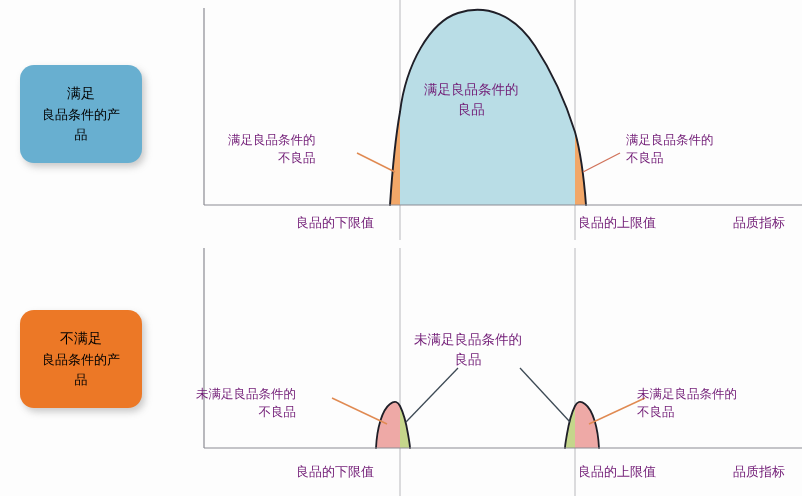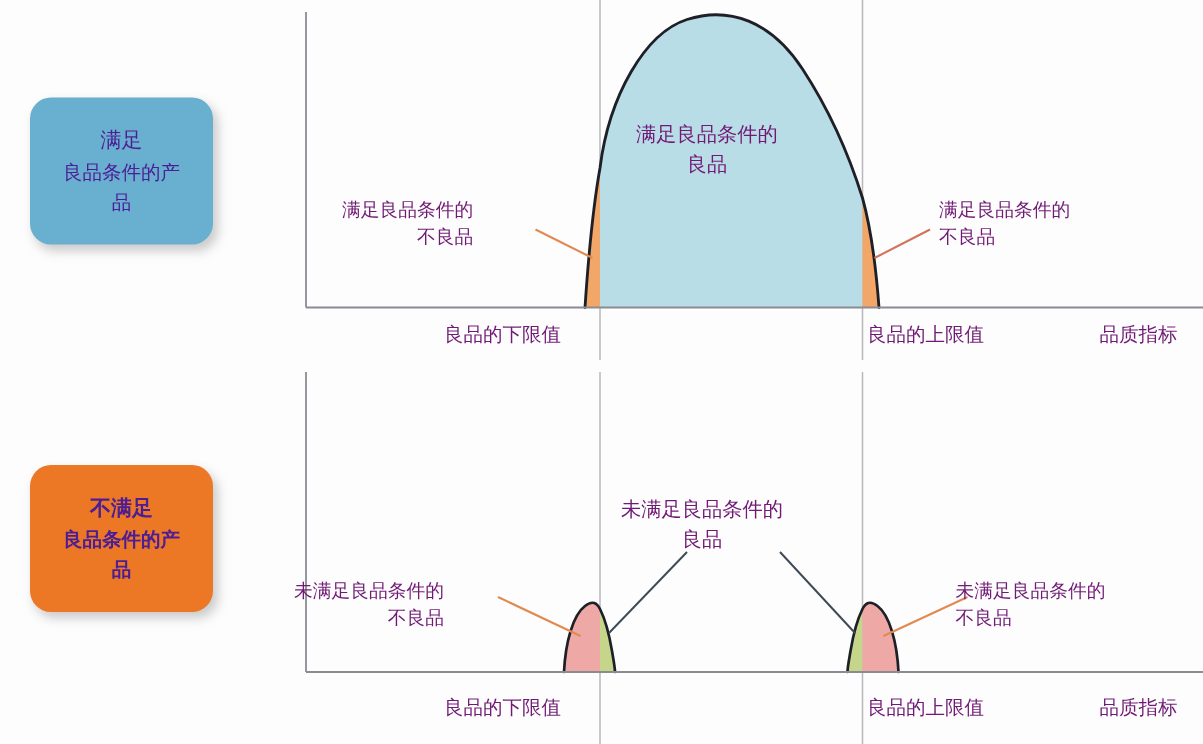--- a/index.html
+++ b/index.html
@@ -26,39 +26,38 @@
   .cat-box {
     position: absolute;
     width: 122px;
     height: 98px;
     border-radius: 14px;
     box-shadow: 3px 4px 7px rgba(120,120,120,0.38);
     display: flex;
     flex-direction: column;
     align-items: center;
     justify-content: center;
-    color: #4c1d95;
+    color: #000000;
     text-align: center;
     line-height: 1.55;
     box-sizing: border-box;
     padding: 4px 20px;
   }
   .cat-box .l1 { font-size: 14px; }
   .cat-box .l2 { font-size: 13px; }
 
   #cat-blue {
     left: 20px;
     top: 65px;
     background: #68afd0;
   }
   #cat-orange {
     left: 20px;
     top: 310px;
     background: #ec7826;
-    font-weight: bold;
   }
 
   
   .panel {
     position: absolute;
     left: 190px;
     width: 612px;
   }
   #panel-top { top: 0px; height: 240px; }
   #panel-bottom { top: 240px; height: 256px; }

